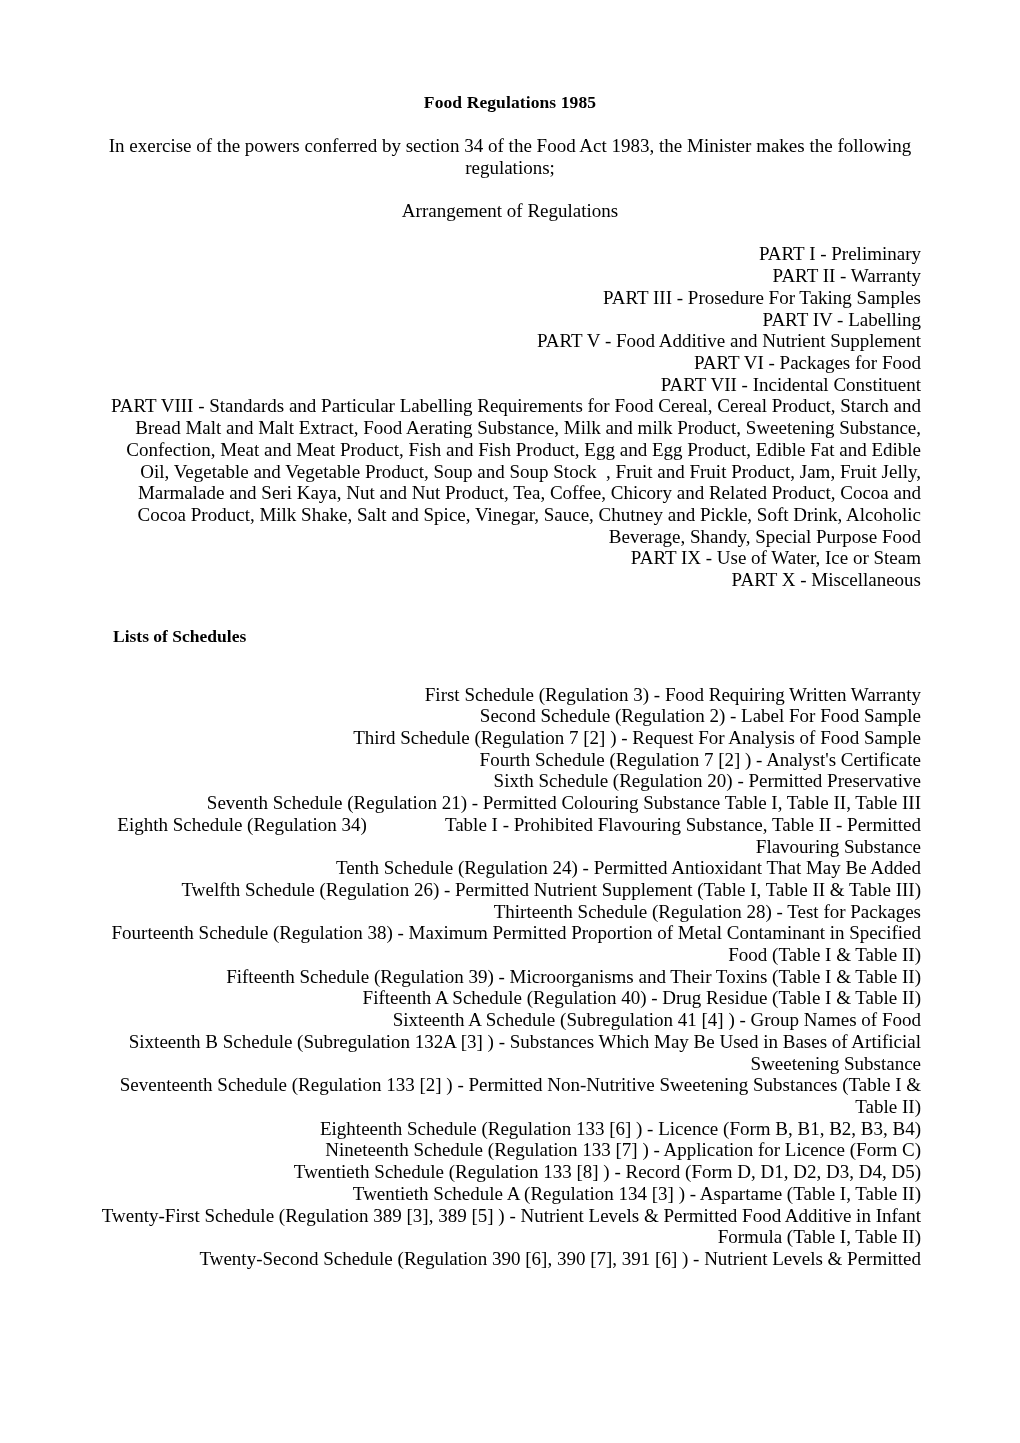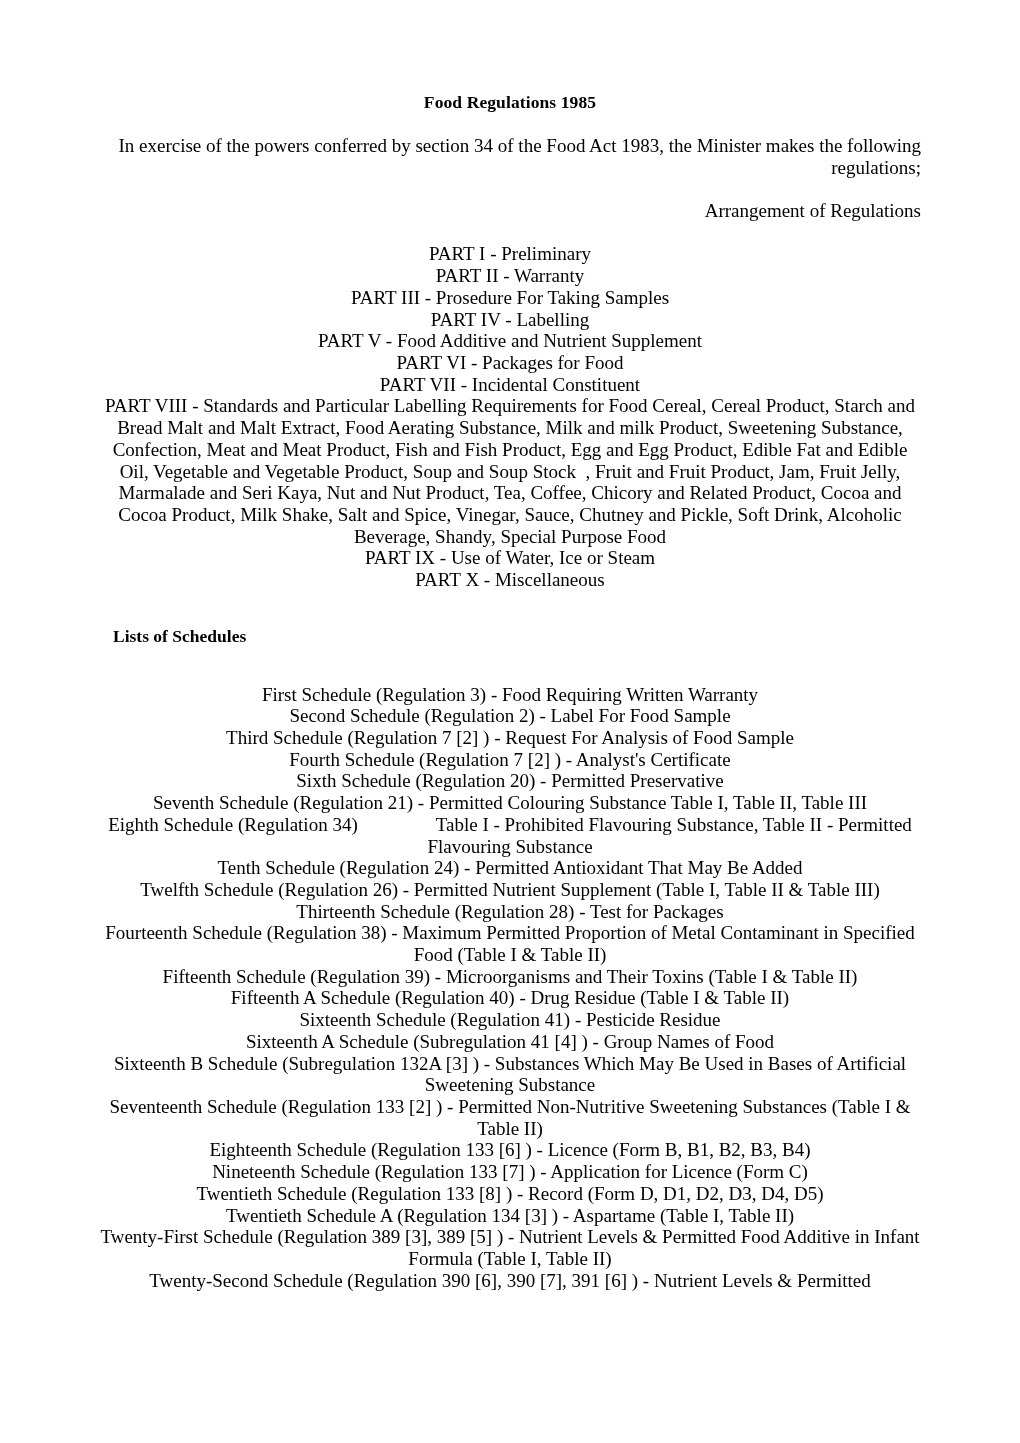--- a/index.html
+++ b/index.html
@@ -39,42 +39,42 @@
     margin: 0;
     letter-spacing: 0.1px;
   }
   .spacer {
     height: 21.6px;
   }
   p.para {
     margin: 0;
     font-size: 19px;
     line-height: 21.7px;
-    text-align: right;
+    text-align: center;
   }
   .centered {
     text-align: center;
   }
   .section-head {
     margin: 14px;
     font-size: 17.5px;
     font-weight: bold;
     line-height: 21.7px;
   }
   .list-block {
     margin: 0;
     padding: 0;
     list-style: none;
   }
   .list-block li {
     margin: 0;
     padding: 0;
     font-size: 19px;
     line-height: 21.7px;
-    text-align: center;
+    text-align: right;
   }
   .tabgap {
     display: inline-block;
     width: 78px;
   }
   .wsp {
     white-space: pre-wrap;
   }
 </style>
 </head>
@@ -121,21 +121,20 @@
       <li class="wsp">Fourth Schedule (Regulation 7 [2] ) - Analyst's Certificate</li>
       <li class="wsp">Sixth Schedule (Regulation 20) - Permitted Preservative</li>
       <li class="wsp">Seventh Schedule (Regulation 21) - Permitted Colouring Substance Table I, Table II, Table III</li>
       <li><span>Eighth Schedule (Regulation 34)</span><span class="tabgap"></span><span>Table I - Prohibited Flavouring Substance, Table II - Permitted Flavouring Substance</span></li>
       <li class="wsp">Tenth Schedule (Regulation 24) - Permitted Antioxidant That May Be Added</li>
       <li class="wsp">Twelfth Schedule (Regulation 26) - Permitted Nutrient Supplement (Table I, Table II &amp; Table III)</li>
       <li class="wsp">Thirteenth Schedule (Regulation 28) - Test for Packages</li>
       <li class="wsp">Fourteenth Schedule (Regulation 38) - Maximum Permitted Proportion of Metal Contaminant in Specified Food (Table I &amp; Table II)</li>
       <li class="wsp">Fifteenth Schedule (Regulation 39) - Microorganisms and Their Toxins (Table I &amp; Table II)</li>
       <li class="wsp">Fifteenth A Schedule (Regulation 40) - Drug Residue (Table I &amp; Table II)</li>
-      <li class="wsp">Sixteenth Schedule (Regulation 41) - Pesticide Residue</li>
       <li class="wsp">Sixteenth A Schedule (Subregulation 41 [4] ) - Group Names of Food</li>
       <li class="wsp">Sixteenth B Schedule (Subregulation 132A [3] ) - Substances Which May Be Used in Bases of Artificial Sweetening Substance</li>
       <li class="wsp">Seventeenth Schedule (Regulation 133 [2] ) - Permitted Non-Nutritive Sweetening Substances (Table I &amp; Table II)</li>
       <li class="wsp">Eighteenth Schedule (Regulation 133 [6] ) - Licence (Form B, B1, B2, B3, B4)</li>
       <li class="wsp">Nineteenth Schedule (Regulation 133 [7] ) - Application for Licence (Form C)</li>
       <li class="wsp">Twentieth Schedule (Regulation 133 [8] ) - Record (Form D, D1, D2, D3, D4, D5)</li>
       <li class="wsp">Twentieth Schedule A (Regulation 134 [3] ) - Aspartame (Table I, Table II)</li>
       <li class="wsp">Twenty-First Schedule (Regulation 389 [3], 389 [5] ) - Nutrient Levels &amp; Permitted Food Additive in Infant Formula (Table I, Table II)</li>
       <li class="wsp">Twenty-Second Schedule (Regulation 390 [6], 390 [7], 391 [6] ) - Nutrient Levels &amp; Permitted</li>
     </ul>

